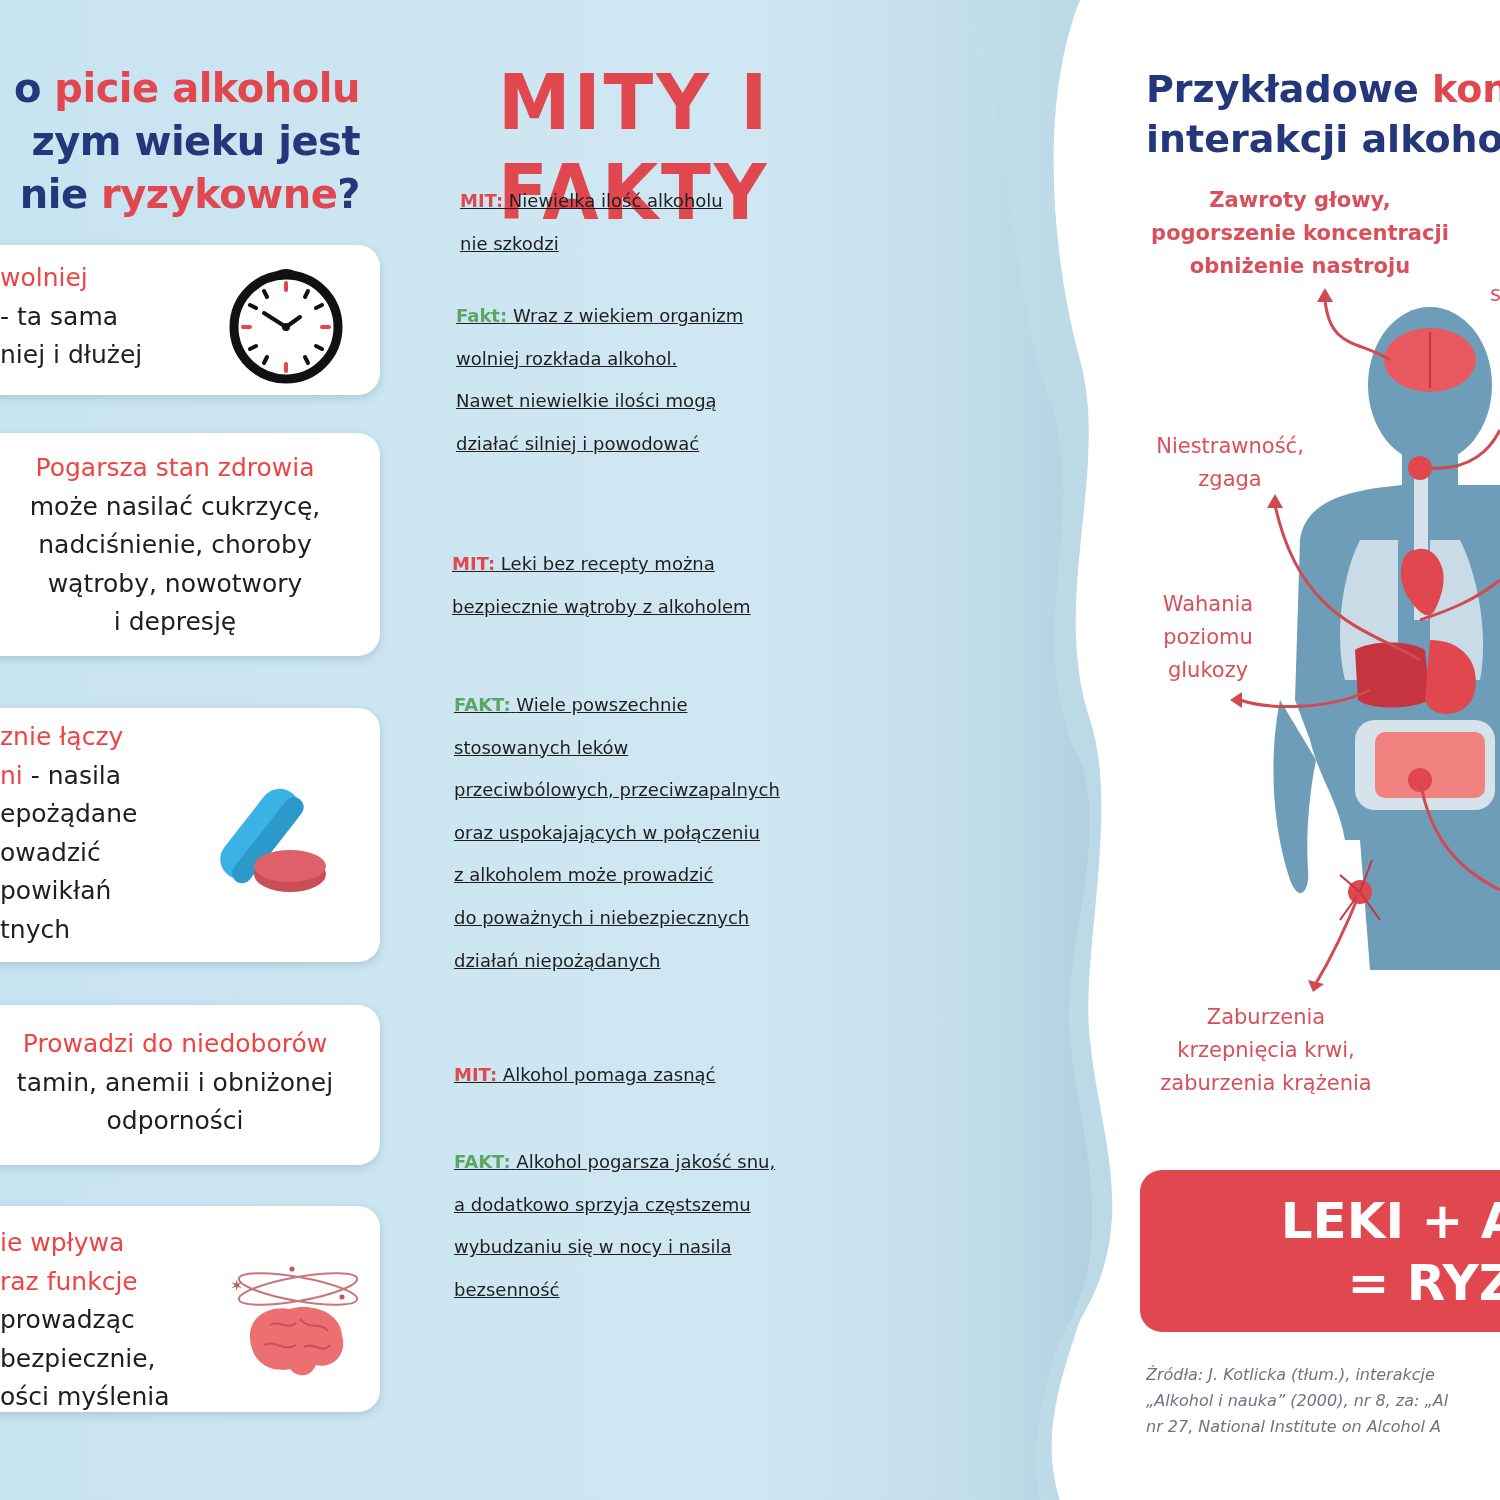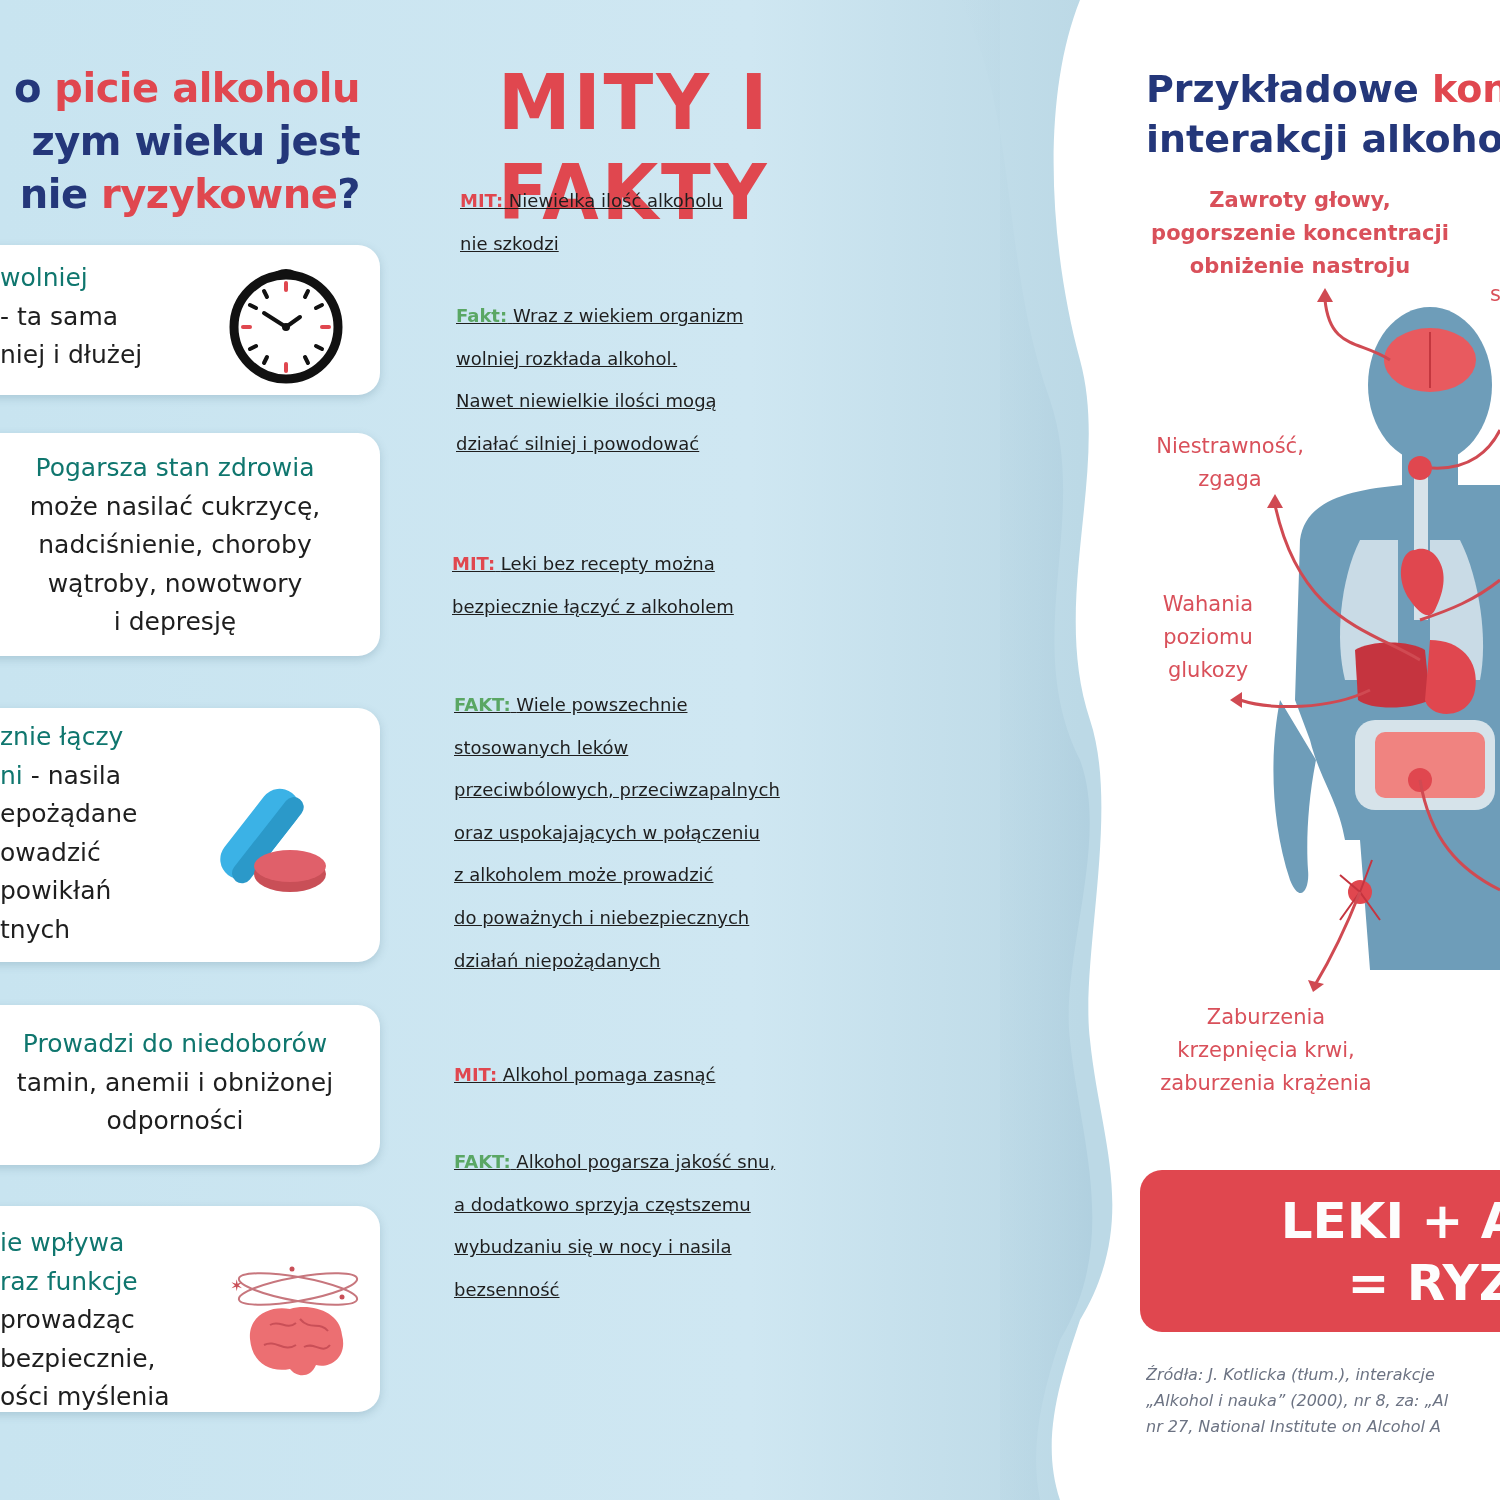--- a/index.html
+++ b/index.html
@@ -18,21 +18,21 @@
     color: #24377a; letter-spacing: -0.5px;
   }
   .red { color: #e0474f; }
   .card {
     position: absolute; left: -30px; width: 410px; background: #ffffff;
     border-radius: 22px; box-shadow: 0 3px 8px rgba(80,120,140,0.25);
   }
   .card-text {
     position: absolute; font-family: "DejaVu Sans", sans-serif; font-size: 25px; line-height: 38.5px; color: #1e1e1e;
   }
-  .card-text .hl { color: #0f766e; }
+  .card-text .hl { color: #ef4444; }
   .card-icon { position: absolute; }
 
   
   .mid-title {
     position: absolute; left: 498px; top: 58px; width: 530px;
     font-family: "DejaVu Sans", sans-serif; font-weight: 900; font-size: 76px; line-height: 90px;
     color: #e0474f; letter-spacing: 3px; transform: scaleX(0.96); transform-origin: left;
   }
   .mf {
     position: absolute; left: 456px; width: 620px; font-family: "DejaVu Sans", sans-serif;
@@ -182,21 +182,21 @@
 
 <div class="mf" style="top:295px;">
   <div><span class="lbl-fakt">Fakt:</span> <span>Wraz z wiekiem organizm</span></div>
   <div>wolniej rozkłada alkohol.</div>
   <div>Nawet niewielkie ilości mogą</div>
   <div>działać silniej i powodować</div>
 </div>
 
 <div class="mf" style="top:543px;left:452px;">
   <div><span class="lbl-mit">MIT:</span> <span>Leki bez recepty można</span></div>
-  <div>bezpiecznie łączyć z alkoholem</div>
+  <div>bezpiecznie wątroby z alkoholem</div>
 </div>
 
 <div class="mf" style="top:684px;left:454px;">
   <div><span class="lbl-fakt">FAKT:</span> <span>Wiele powszechnie</span></div>
   <div>stosowanych leków</div>
   <div>przeciwbólowych, przeciwzapalnych</div>
   <div>oraz uspokajających w połączeniu</div>
   <div>z alkoholem może prowadzić</div>
   <div>do poważnych i niebezpiecznych</div>
   <div>działań niepożądanych</div>

